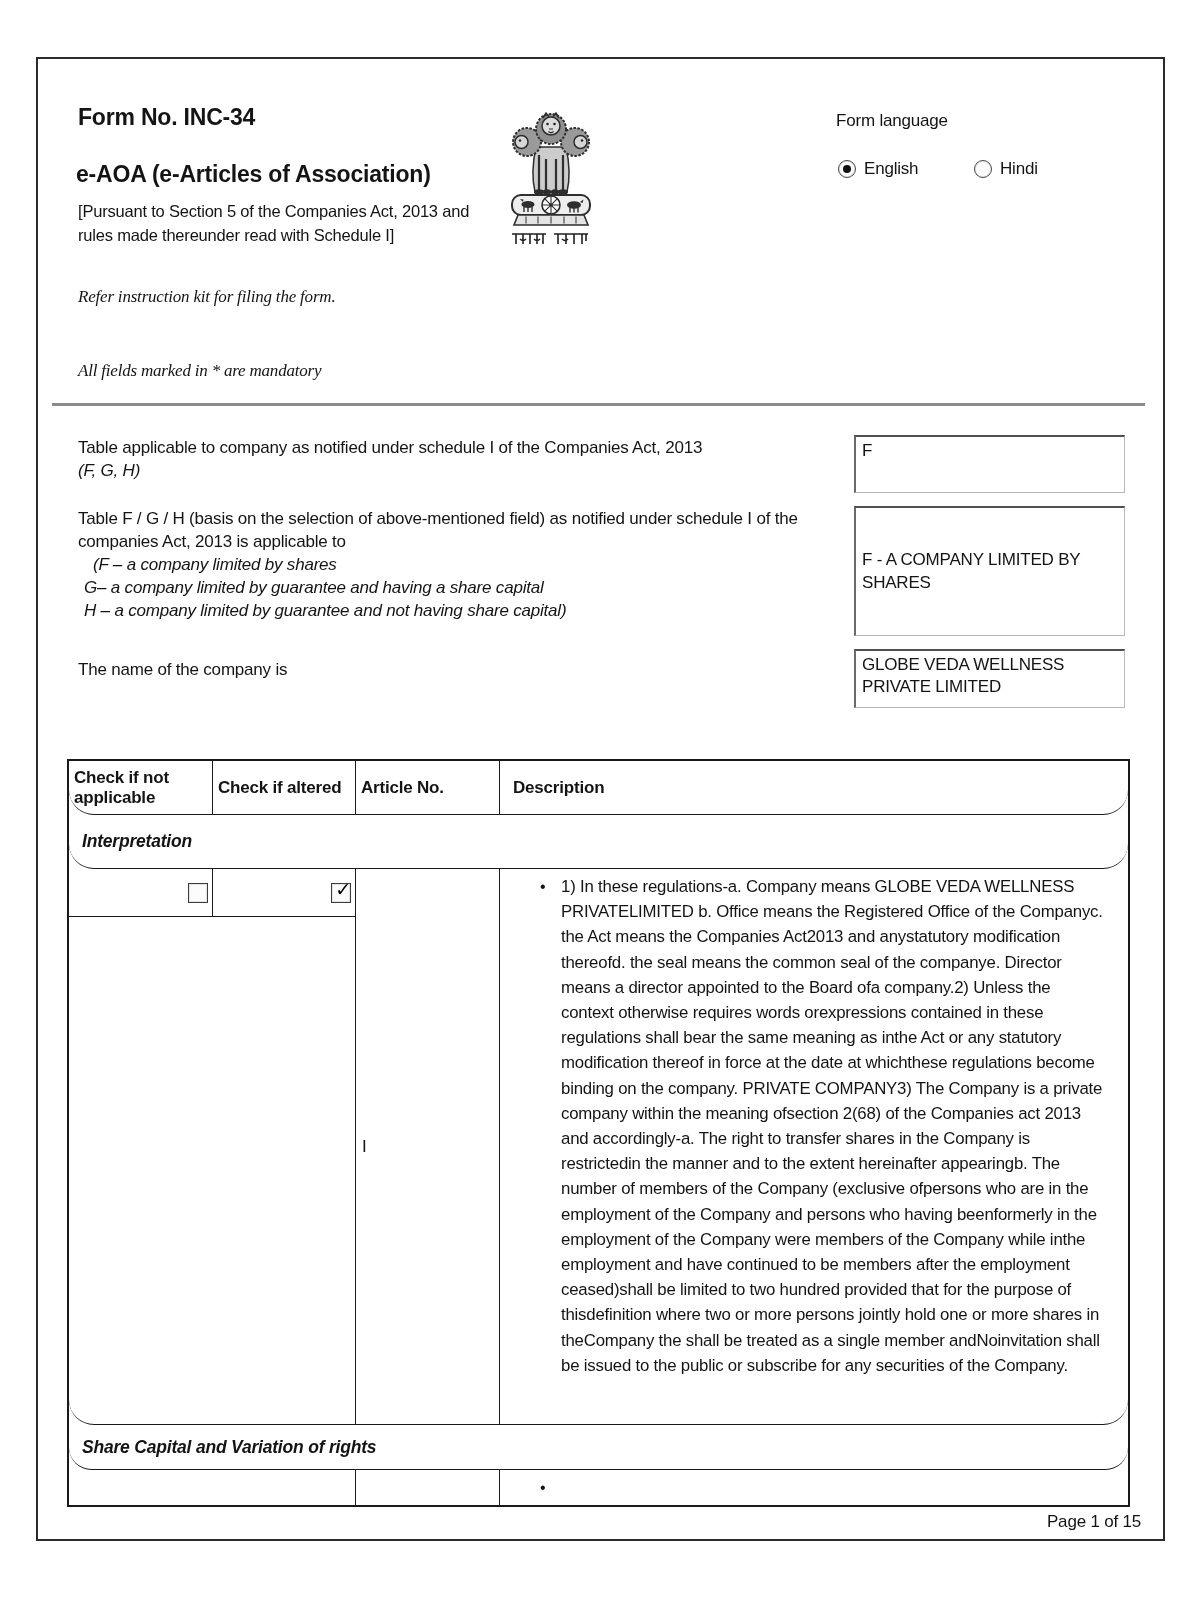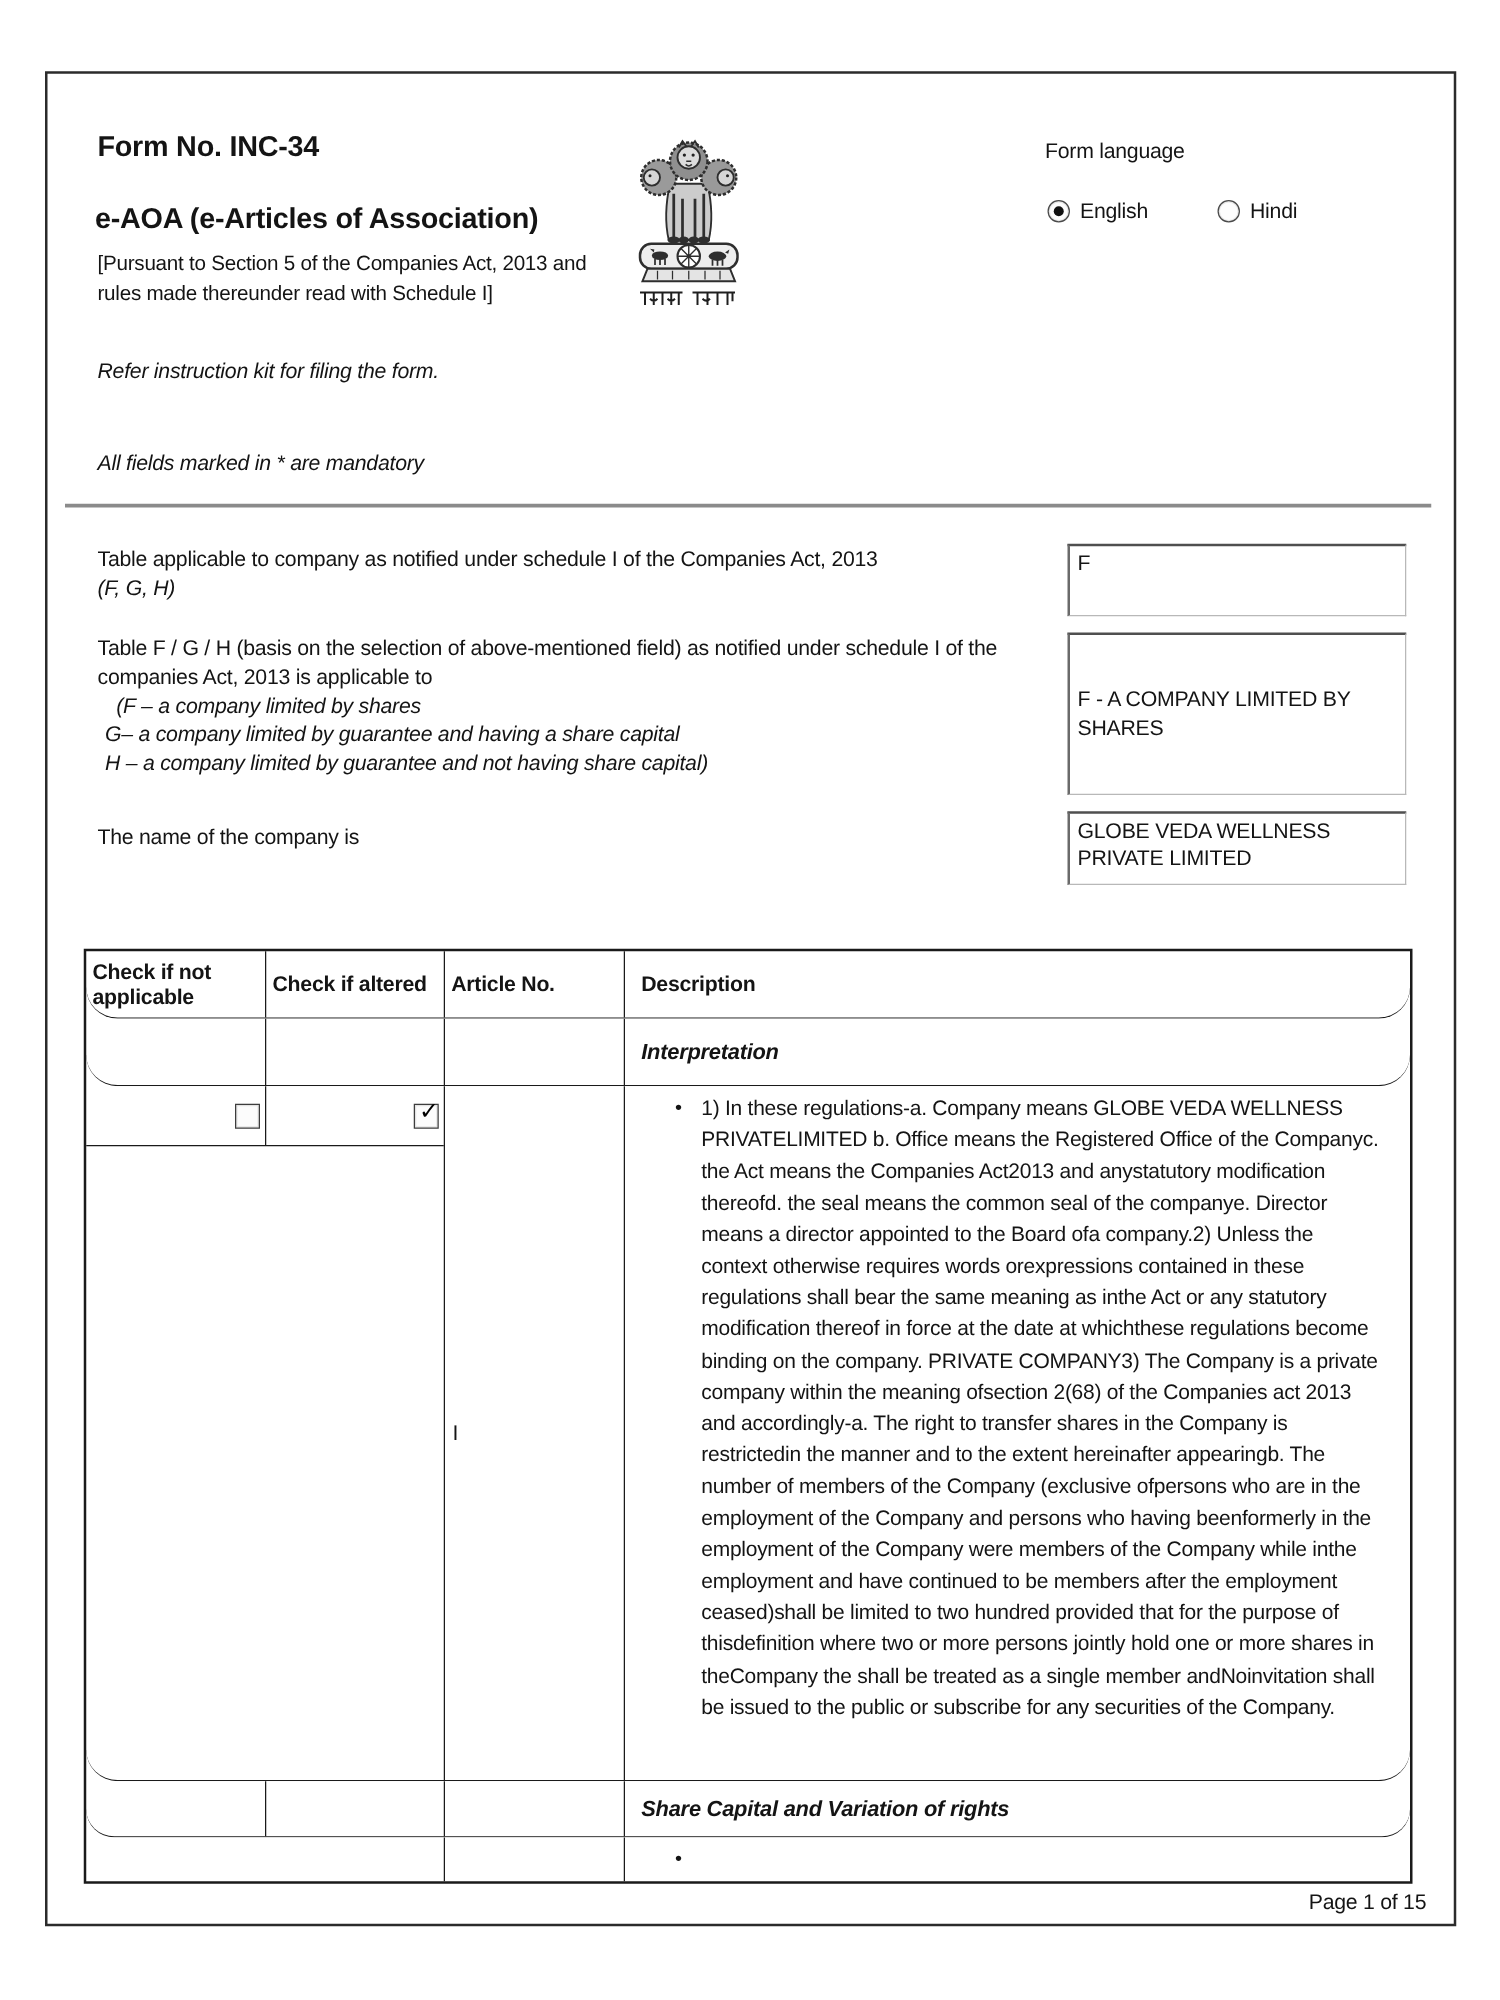--- a/index.html
+++ b/index.html
@@ -9,21 +9,21 @@
   .abs{position:absolute;}
   .form-title{left:40px;top:45px;font-size:23px;font-weight:bold;}
   .form-subtitle{left:38px;top:102px;font-size:23px;font-weight:bold;}
   .pursuant{left:40px;top:141px;width:400px;font-size:16.5px;line-height:1.45;}
   .emblem{left:452px;top:38px;width:122px;height:152px;}
   .lang-label{left:798px;top:52px;font-size:17px;}
   .radio-row{top:100px;display:flex;align-items:center;gap:8px;font-size:17px;}
   .radio{width:16px;height:16px;border:1px solid #4a4a4a;border-radius:50%;background:#fdfdfd;display:inline-flex;align-items:center;justify-content:center;box-shadow:inset 0 0 0 1px #e8e8e8;}
   .radio .dot{width:8px;height:8px;border-radius:50%;background:#101010;display:none;}
   .radio.selected .dot{display:block;}
-  .note-italic{left:40px;font-style:italic;font-size:17px;}
+  .note-italic{left:40px;font-style:italic;font-size:17px;font-family:Liberation Serif, serif;}
   .rule{left:14px;top:344px;width:1093px;height:3px;background:#8b8b8b;}
   .field{background:#fff;border-top:2px solid #4f4f4f;border-left:2px solid #6a6a6a;border-right:1px solid #b8b8b8;border-bottom:1px solid #b8b8b8;box-sizing:border-box;font-size:17px;line-height:1.3;}
   .field-1{left:816px;top:376px;width:271px;height:58px;padding:3px 6px;}
   .field-2{left:816px;top:447px;width:271px;height:130px;padding:4px 6px;display:flex;align-items:center;}
   .field-3{left:816px;top:590px;width:271px;height:59px;padding:3px 6px;}
   .lbl{font-size:17px;line-height:1.35;}
   .ta-label{left:40px;top:378px;width:740px;}
   .ta-note{font-style:italic;}
   .fgh-block{left:40px;top:448px;width:745px;}
   .fgh-notes{font-style:italic;}
@@ -36,21 +36,21 @@
   .trow{display:flex;border-bottom:1px solid #1a1a1a;box-sizing:border-box;border-radius:25px;}
   .trow.last{border-bottom:none;flex:1;}
   .c{border-right:1px solid #1a1a1a;box-sizing:border-box;}
   .c1{width:144px;}
   .c2{width:143px;}
   .c3{width:144px;}
   .c4{flex:1;border-right:none;}
   .thead{height:54px;}
   .thead .c{display:flex;align-items:center;padding:2px 4px 2px 5px;font-weight:bold;font-size:17px;line-height:1.15;}
   .thead .c4{padding-left:13px;}
-  .secrow{height:45px;}
+  .secrow{height:45px;flex-direction:column;}
   .secrow.interp{height:54px;}
   .section-cell{display:flex;align-items:center;padding-left:13px;font-weight:bold;font-style:italic;font-size:17.5px;}
   .bigrow{height:556px;}
   .leftmerge{width:287px;border-right:1px solid #1a1a1a;box-sizing:border-box;display:flex;flex-direction:column;}
   .subrow{height:48px;border-bottom:1px solid #1a1a1a;display:flex;box-sizing:border-box;}
   .subc{display:flex;align-items:center;justify-content:flex-end;padding-right:4px;box-sizing:border-box;}
   .subc.s1{width:144px;border-right:1px solid #1a1a1a;}
   .subc.s2{flex:1;}
   .checkbox{width:20px;height:20px;border:1px solid #3d3d3d;background:#fcfcfc;box-shadow:inset 0 0 0 1px #e3e3e3;display:inline-flex;align-items:center;justify-content:center;box-sizing:border-box;}
   .checkbox .mark{display:none;font-size:19px;font-weight:bold;line-height:1;margin-top:-6px;margin-right:-4px;color:#000;}

